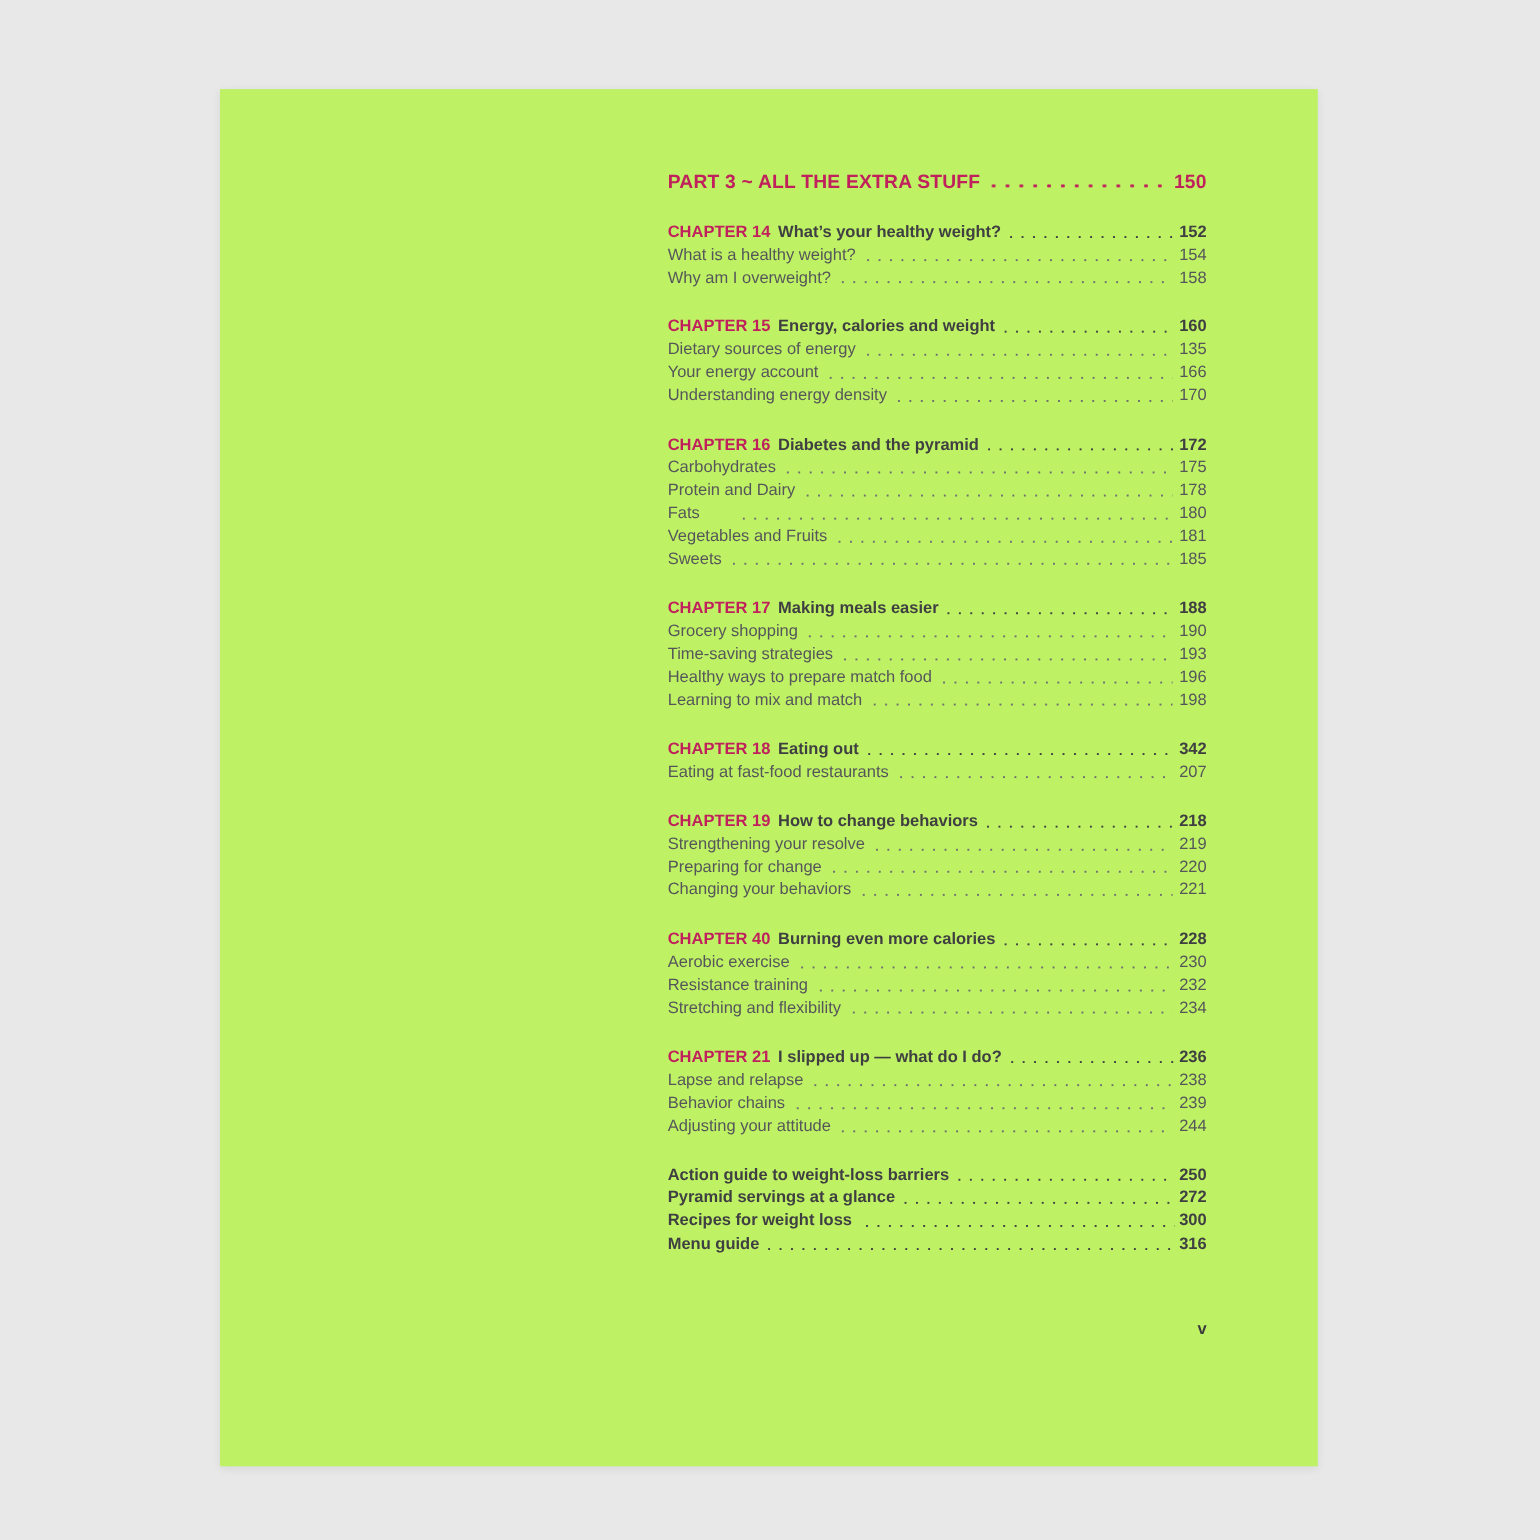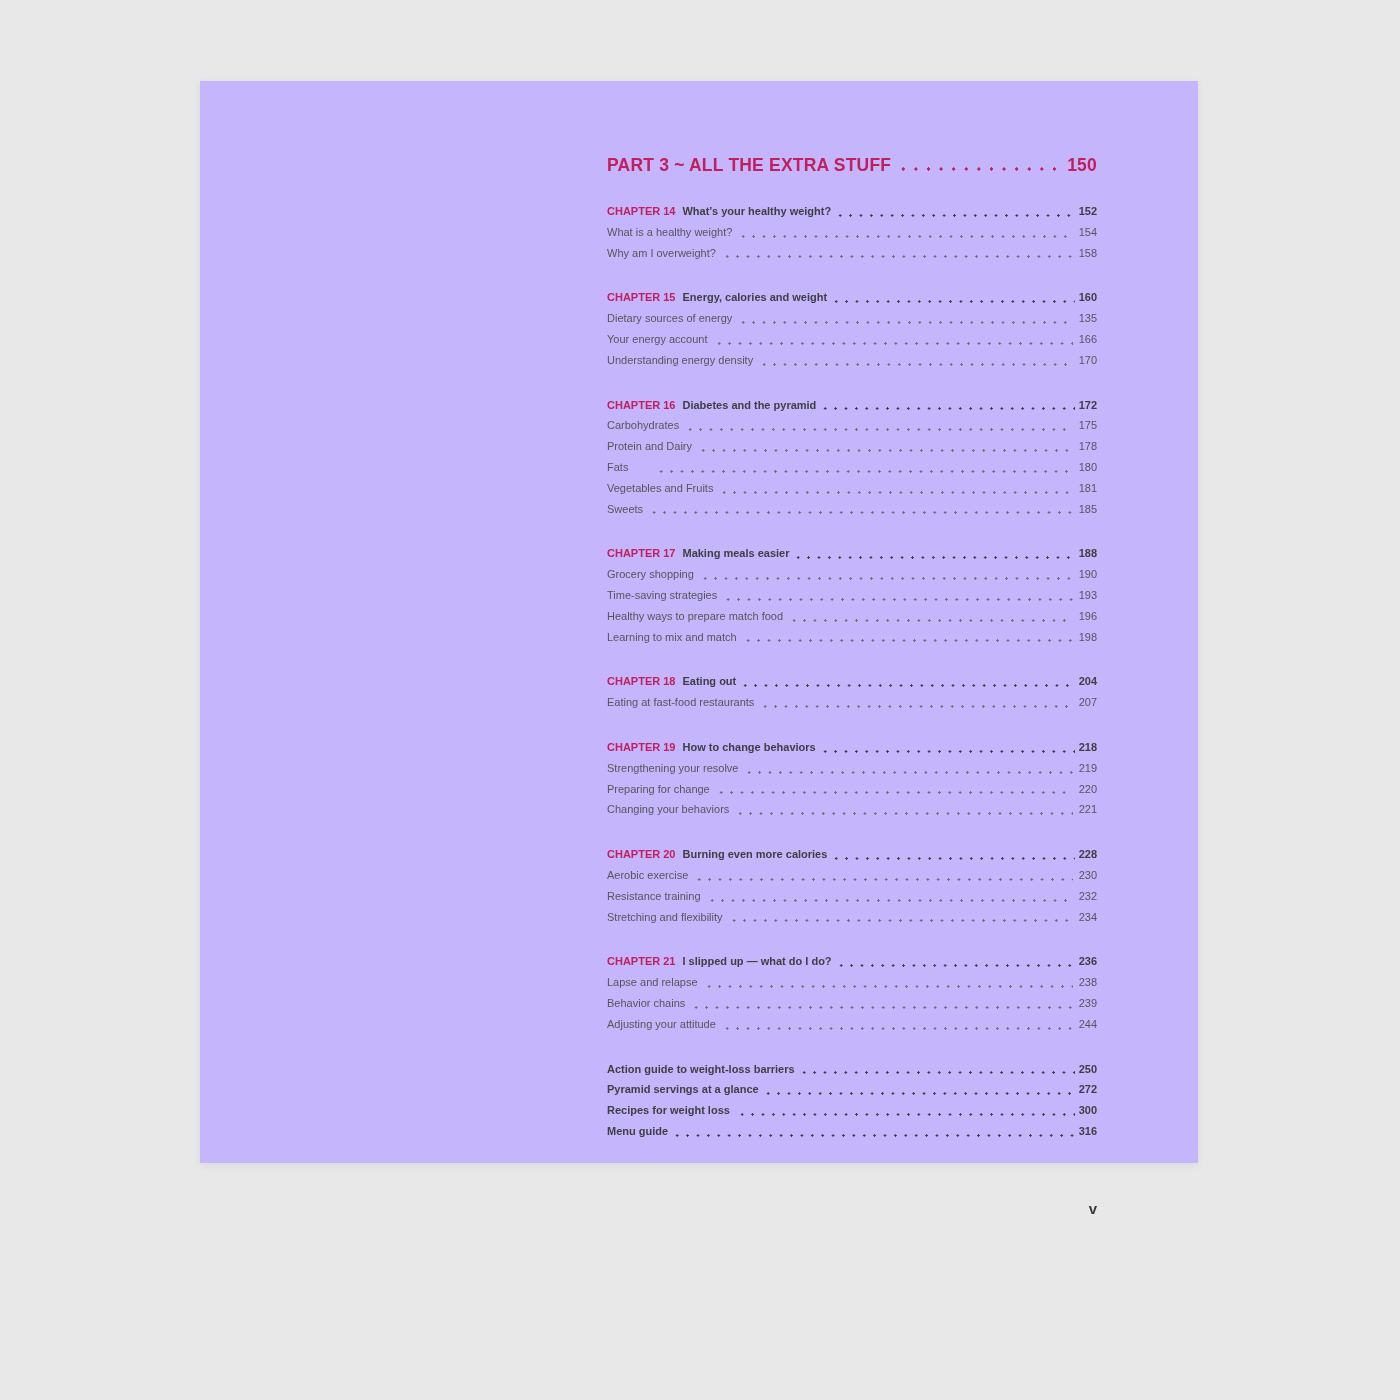--- a/index.html
+++ b/index.html
@@ -5,34 +5,34 @@
   * { margin: 0; padding: 0; box-sizing: border-box; }
   html, body {
     width: 1400px; height: 1400px;
     background: #e8e8e8;
     font-family: "Liberation Sans", sans-serif;
     overflow: hidden;
   }
   .sheet {
     position: absolute;
     left: 200px; top: 81px;
-    width: 998px; height: 1082px;
-    background: #c4b5fd;
+    width: 998px; height: 1252px;
+    background: #bef264;
     box-shadow: 0 2px 8px rgba(0,0,0,0.07);
   }
   .toc {
     position: absolute;
     left: 407px; top: 72px;
     width: 490px;
   }
   .row {
     display: flex;
     align-items: stretch;
     line-height: 20.8px;
-    font-size: 11px;
+    font-size: 15px;
     color: #56565a;
   }
   .row .t { white-space: pre; }
   .leader {
     flex: 1 1 auto;
     align-self: flex-end;
     height: 7px;
     margin: 0 6px 3px 6px;
     color: #6e6e72;
     background-image: radial-gradient(circle, currentColor 1.15px, rgba(0,0,0,0) 1.35px);
@@ -194,21 +194,21 @@
         <span class="leader"></span>
         <span class="pg">198</span>
       </div>
     </section>
 
     <section class="section">
       <div class="row chapter">
         <span class="ch-label">CHAPTER 18</span>
         <span class="t">Eating out</span>
         <span class="leader"></span>
-        <span class="pg">204</span>
+        <span class="pg">342</span>
       </div>
       <div class="row sub">
         <span class="t">Eating at fast-food restaurants</span>
         <span class="leader"></span>
         <span class="pg">207</span>
       </div>
     </section>
 
     <section class="section">
       <div class="row chapter">
@@ -229,21 +229,21 @@
       </div>
       <div class="row sub">
         <span class="t">Changing your behaviors</span>
         <span class="leader"></span>
         <span class="pg">221</span>
       </div>
     </section>
 
     <section class="section">
       <div class="row chapter">
-        <span class="ch-label">CHAPTER 20</span>
+        <span class="ch-label">CHAPTER 40</span>
         <span class="t">Burning even more calories</span>
         <span class="leader"></span>
         <span class="pg">228</span>
       </div>
       <div class="row sub">
         <span class="t">Aerobic exercise</span>
         <span class="leader"></span>
         <span class="pg">230</span>
       </div>
       <div class="row sub">

